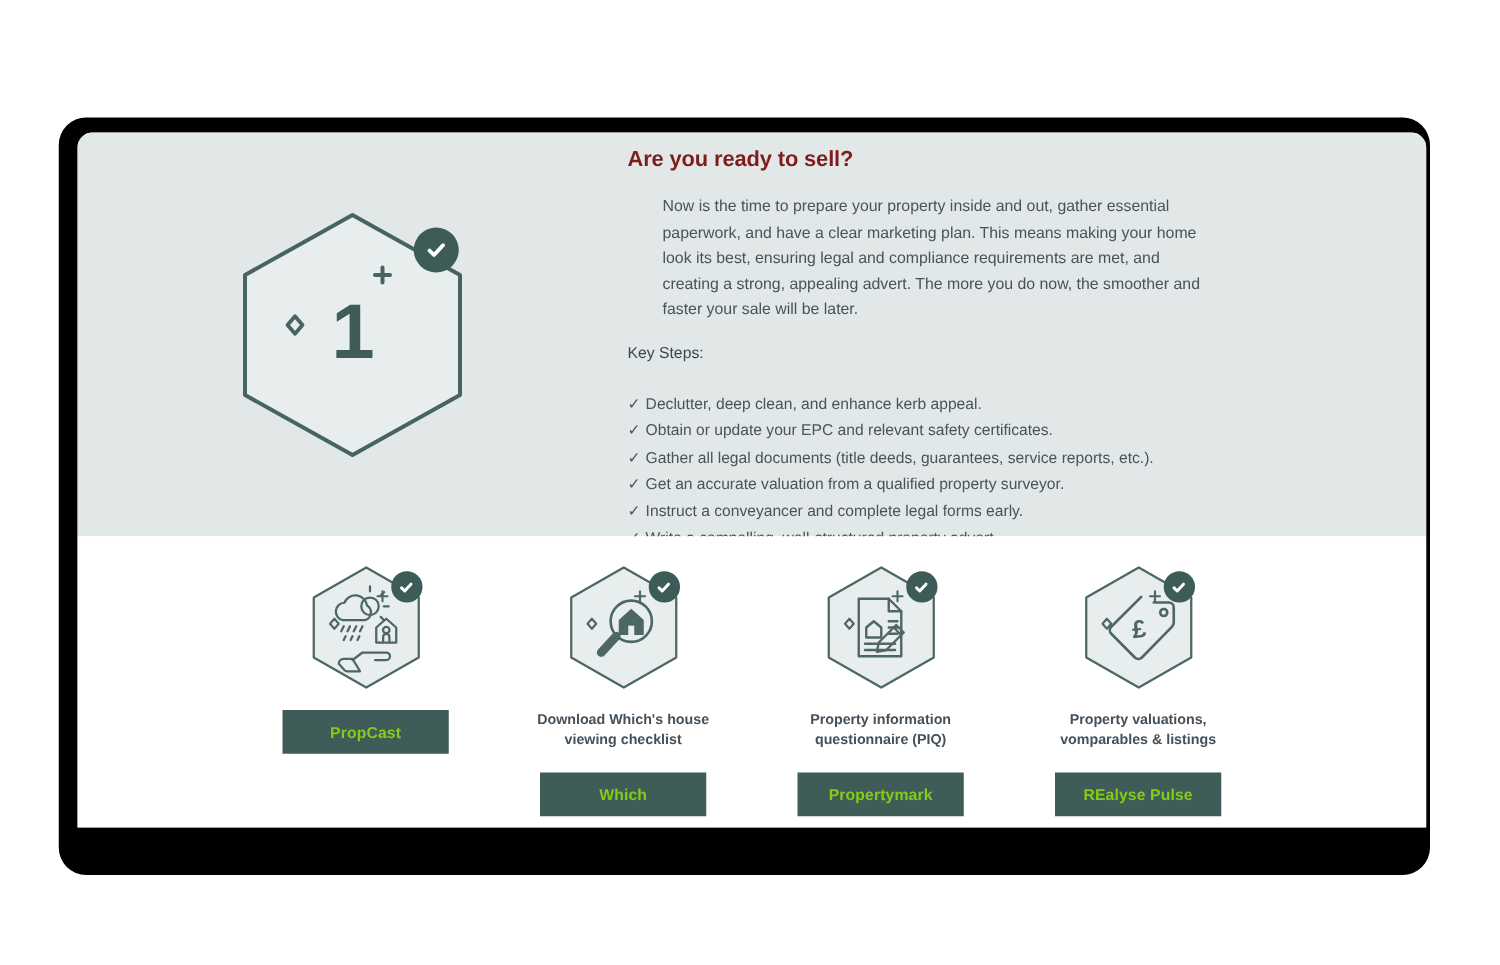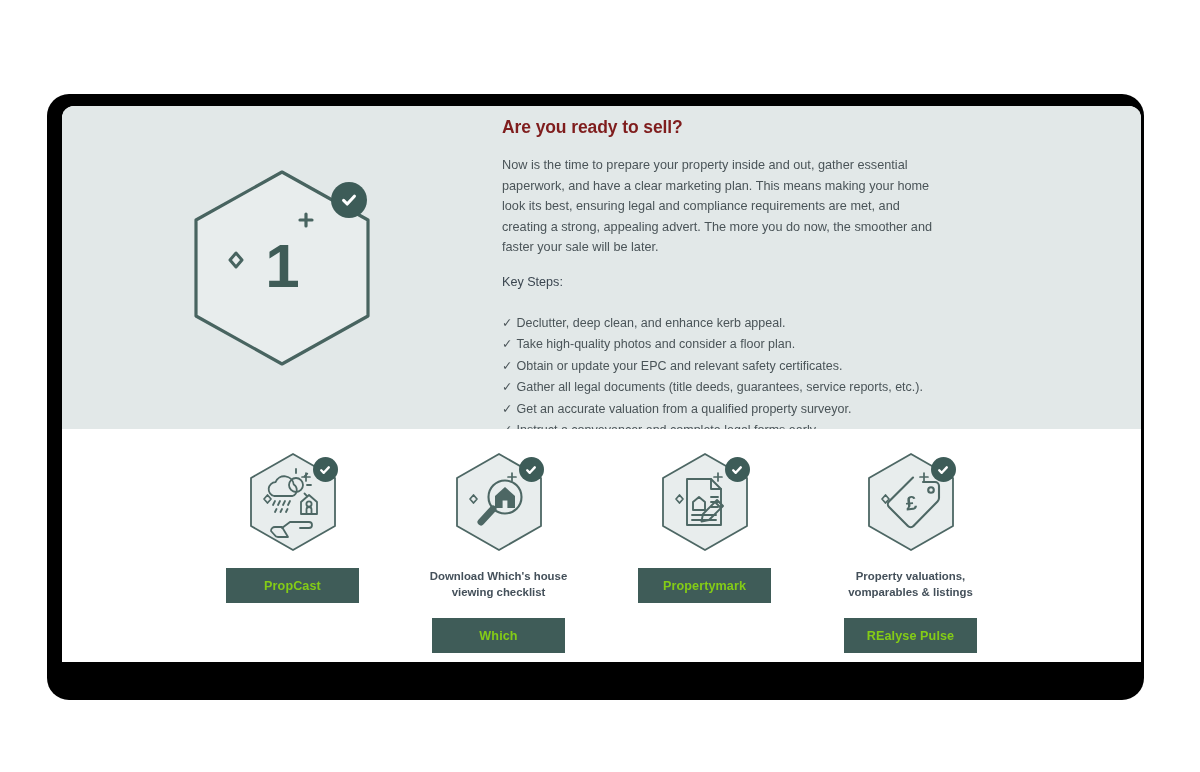--- a/index.html
+++ b/index.html
@@ -111,20 +111,21 @@
     letter-spacing: -0.1px;
     margin-bottom: 17px;
   }
 
   .body-copy {
     font-size: 12.7px;
     line-height: 1.62;
     color: #4a5458;
     width: 432px;
     margin-bottom: 17px;
+    margin-left: 28px;
   }
 
   .key-steps-label {
     font-size: 12.6px;
     font-weight: 400;
     color: #3b4650;
     margin-bottom: 24px;
   }
 
   .steps-list { list-style: none; }
@@ -226,21 +227,20 @@
 
       <div class="text-col">
         <div class="headline">Are you ready to sell?</div>
 
         <div class="body-copy">Now is the time to prepare your property inside and out, gather essential paperwork, and have a clear marketing plan. This means making your home look its best, ensuring legal and compliance requirements are met, and creating a strong, appealing advert. The more you do now, the smoother and faster your sale will be later.</div>
 
         <div class="key-steps-label">Key Steps:</div>
 
         <ul class="steps-list">
             <li><span class="tick">✓</span><span>Declutter, deep clean, and enhance kerb appeal.</span></li>
-            <li><span class="tick">✓</span><span>Take high-quality photos and consider a floor plan.</span></li>
             <li><span class="tick">✓</span><span>Obtain or update your EPC and relevant safety certificates.</span></li>
             <li><span class="tick">✓</span><span>Gather all legal documents (title deeds, guarantees, service reports, etc.).</span></li>
             <li><span class="tick">✓</span><span>Get an accurate valuation from a qualified property surveyor.</span></li>
             <li><span class="tick">✓</span><span>Instruct a conveyancer and complete legal forms early.</span></li>
             <li><span class="tick">✓</span><span>Write a compelling, well-structured property advert.</span></li>
           </ul>
       </div>
 
     </div>
 
@@ -324,20 +324,24 @@
       <path d="M56 50 l6 6"></path>
     </g>
   </svg>
 
   <div class="check-badge">
     <svg width="14" height="14" viewBox="0 0 20 20">
       <path d="M4.6 10.4 L8.2 14.0 L15.4 6.2" fill="none" stroke="#ffffff" stroke-width="3.4" stroke-linecap="round" stroke-linejoin="round"></path>
     </svg>
   </div>
 </div>
+          <div class="tile-caption">
+            <div>Property information</div>
+            <div>questionnaire (PIQ)</div>
+          </div>
           <button class="tile-btn">Propertymark</button>
         </div>
         <div class="tile">
           <div class="tile-hex">
   <svg width="92" height="100" viewBox="0 0 92 100">
     <polygon points="46,2 88,26 88,74 46,98 4,74 4,26" fill="#e8eded" stroke="#4d6764" stroke-width="1.8" stroke-linejoin="round"></polygon>
     <path d="M17,47 L20.5,43 L24,47 L20.5,51 Z" fill="none" stroke="#4d6764" stroke-width="1.7" stroke-linejoin="round"></path>
     <path d="M59,21 L59,29 M55,25 L63,25" stroke="#4d6764" stroke-width="1.7" stroke-linecap="round"></path>
   </svg>
 

